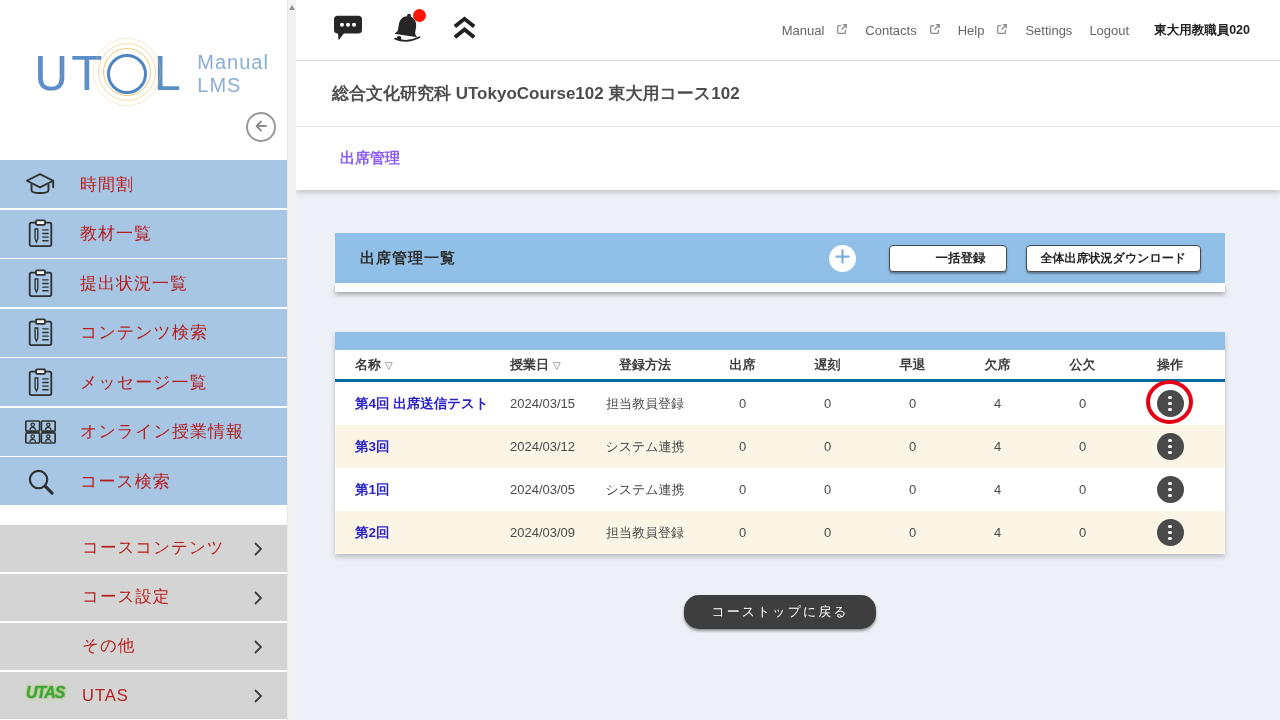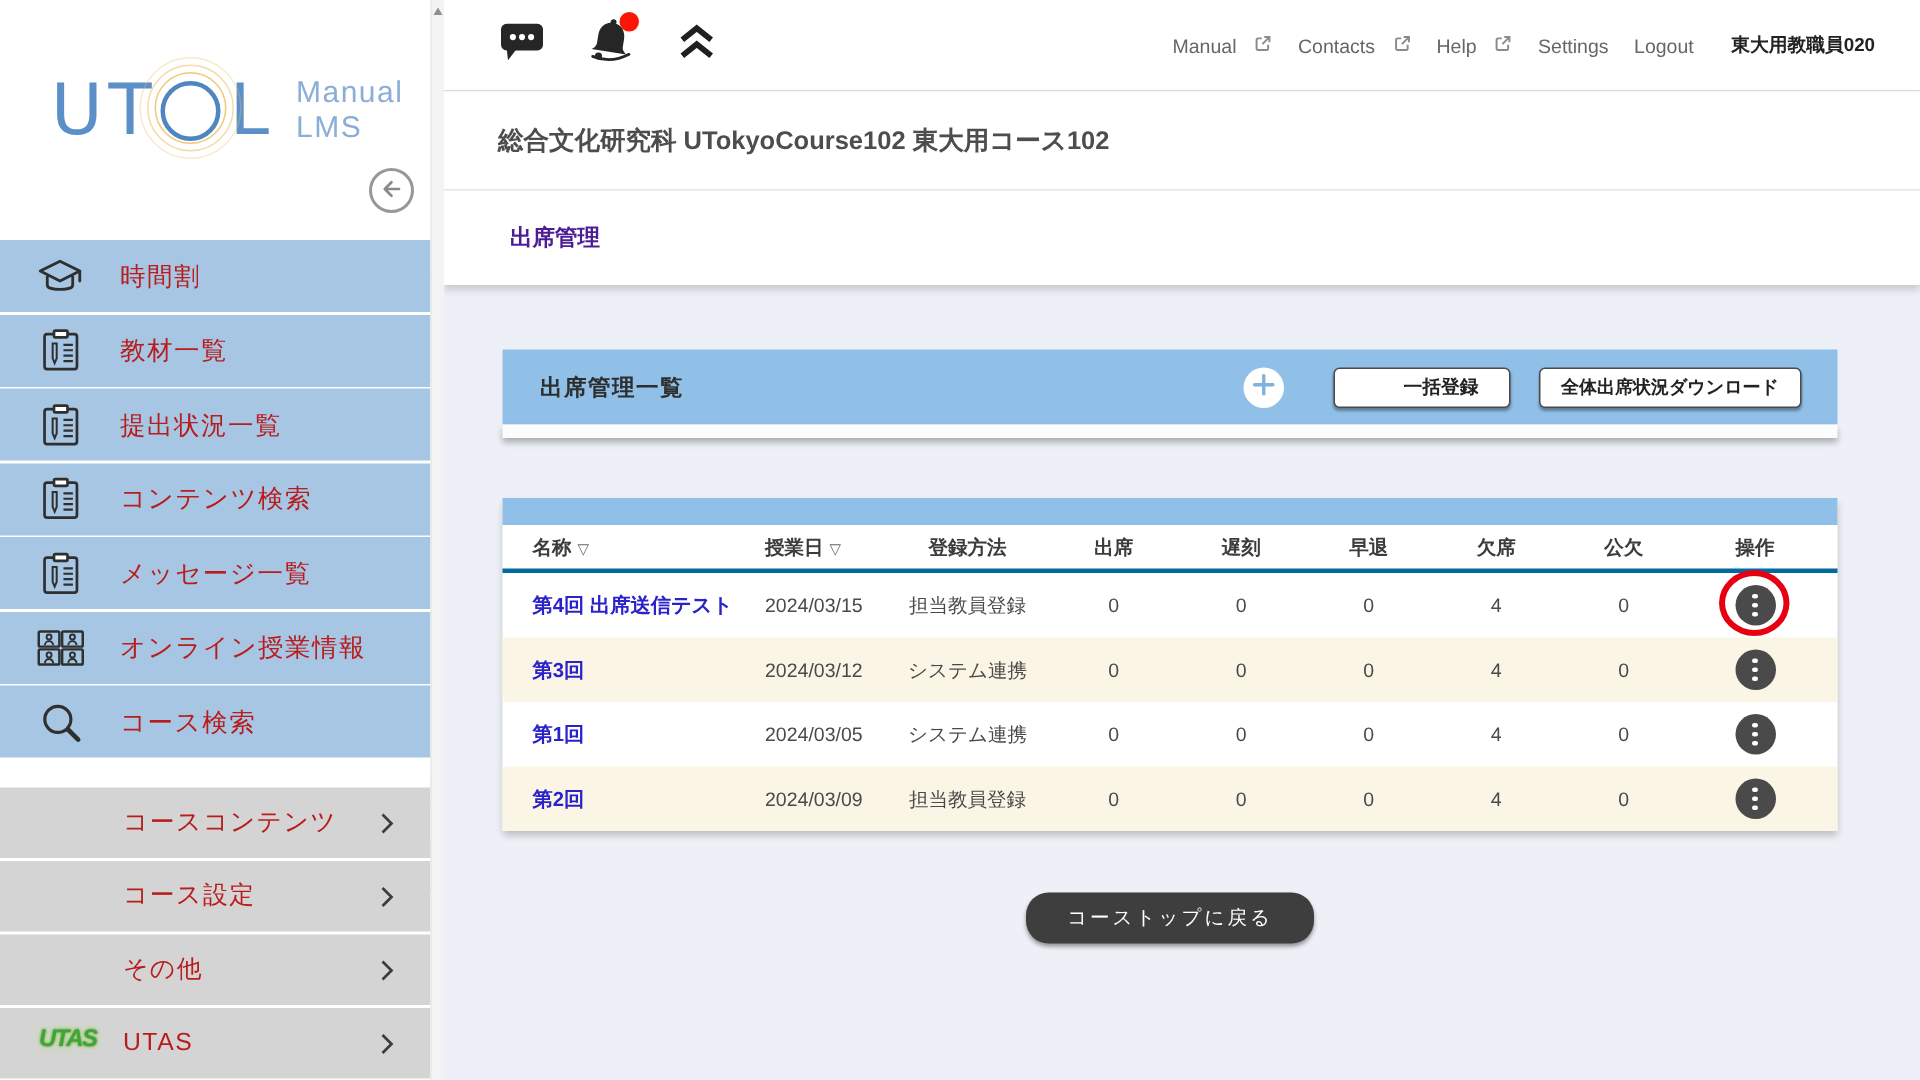--- a/index.html
+++ b/index.html
@@ -43,21 +43,21 @@
   .bell-wrap { position:relative; }
   .notif-dot { position:absolute; right:-2px; top:-3px; width:13px; height:13px; border-radius:50%; background:#ff1505; }
   .top-nav { margin-left:auto; display:flex; align-items:center; gap:17px; font-size:13px; color:#666; }
   .nav-link { display:flex; align-items:center; gap:12px; cursor:pointer; }
   .user-name { font-weight:bold; color:#222; font-size:12.5px; margin-left:8px; }
 
   .page-head { background:#fff; box-shadow:0 3px 5px rgba(0,0,0,0.16); position:relative; z-index:2; }
   .course-row { height:66px; border-bottom:1px solid #e4e4e4; display:flex; align-items:center; padding-left:36px; }
   .course-title { font-size:17px; font-weight:bold; color:#4d4d4d; }
   .section-row { height:63px; display:flex; align-items:center; padding-left:44px; }
-  .section-title { font-size:15px; font-weight:bold; color:#4c1d95; }
+  .section-title { font-size:15px; font-weight:bold; color:#8b5cf6; }
 
   .content { position:relative; height:530px; background:#edf0f6; }
 
   
   .panel { position:absolute; left:39px; top:43px; width:890px; }
   .panel-head { height:50px; background:#90c0e8; display:flex; align-items:center; padding:0 24px 0 25px; }
   .panel-title { font-size:15px; font-weight:bold; color:#2e2e2e; flex:1; letter-spacing:1px; }
   .plus-btn { width:27px; height:27px; border-radius:50%; background:#fff; border:none; display:grid;
     place-items:center; cursor:pointer; margin-right:14px; }
   .wbtn { height:27px; background:#fff; border:1px solid #4a4a4a; border-radius:4px; font-weight:bold;

